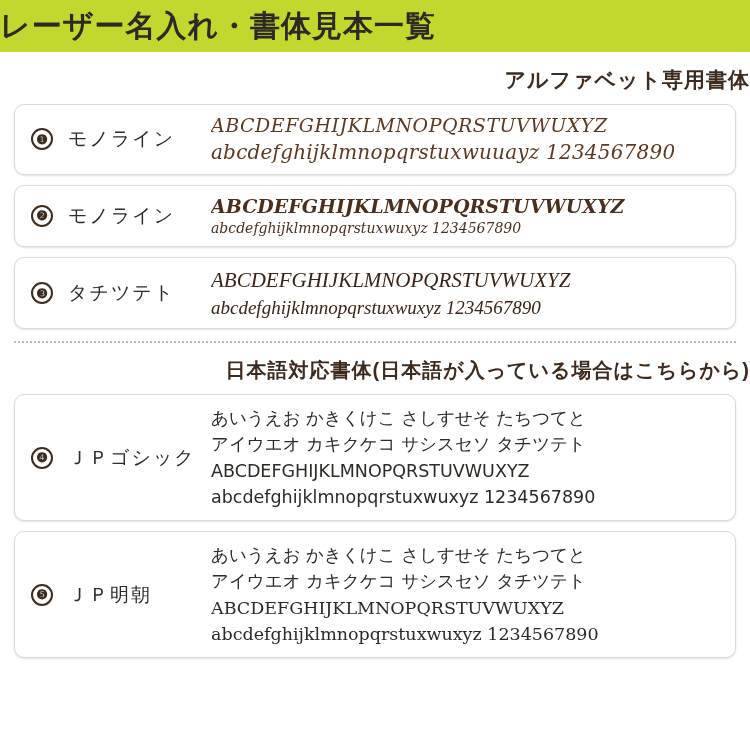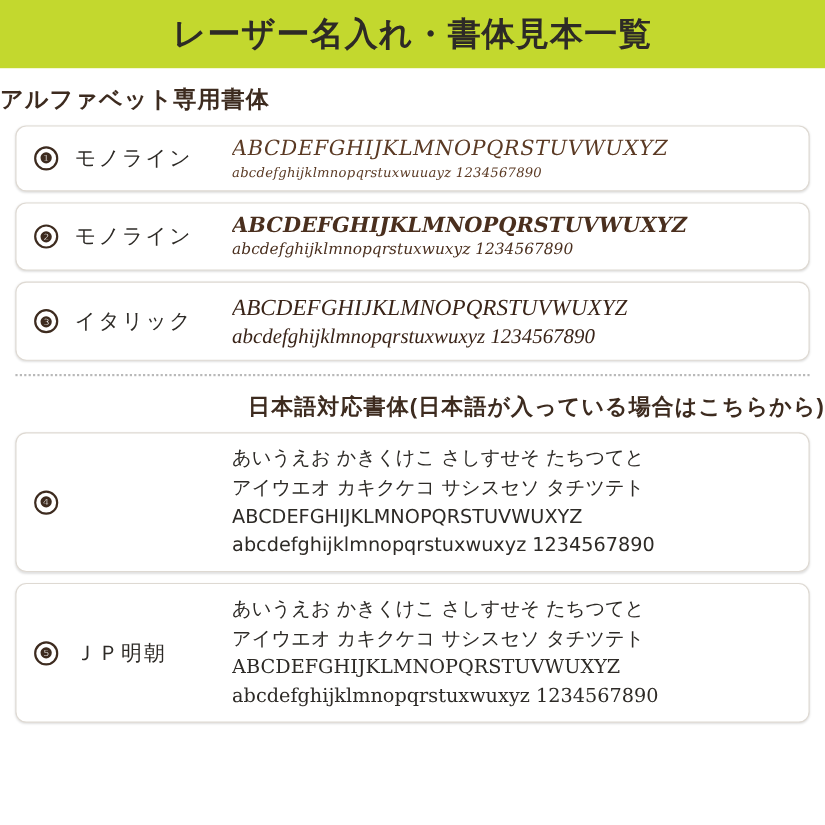--- a/index.html
+++ b/index.html
@@ -16,37 +16,36 @@
   .page {
     position: relative;
     width: 750px;
     height: 750px;
     box-sizing: border-box;
   }
 
   
   .header {
     position: relative;
-    height: 62px;
+    height: 52px;
     background: #c3d82e;
     display: flex;
     align-items: center;
-    justify-content: center;
   }
   .header-title {
     font-size: 30px;
     font-weight: bold;
     color: #2d2a26;
     letter-spacing: 1px;
     white-space: nowrap;
   }
 
   
   .section-heading {
-    text-align: left;
+    text-align: right;
     font-size: 21px;
     font-weight: bold;
     color: #3d2b1f;
     padding: 14px 0 10px 0;
     letter-spacing: 1px;
   }
   .section-heading.left {
     text-align: right;
     padding-left: 14px;
     font-size: 20px;
@@ -114,21 +113,21 @@
     line-height: 1.35;
   }
 
   
   .s-monoline .sample-line {
     font-family: "DejaVu Serif", serif;
     font-style: italic;
     color: #5b3a24;
   }
   .s-monoline .l1 { font-size: 19px; letter-spacing: 0.5px; }
-  .s-monoline .l2 { font-size: 12px; letter-spacing: 0.2px; }
+  .s-monoline .l2 { font-size: 20px; letter-spacing: 0.2px; }
 
   .s-cursive .sample-line {
     font-family: "DejaVu Serif", serif;
     font-style: italic;
     font-weight: bold;
     color: #4a2f1e;
   }
   .s-cursive .l1 { font-size: 19px; letter-spacing: 0px; }
   .s-cursive .l2 { font-size: 14px; font-weight: normal; letter-spacing: 0px; }
 
@@ -185,39 +184,40 @@
       </div>
       <div class="sample s-cursive">
         <div class="sample-line l1">ABCDEFGHIJKLMNOPQRSTUVWUXYZ</div>
         <div class="sample-line l2">abcdefghijklmnopqrstuxwuxyz  1234567890</div>
       </div>
     </div>
 
     <div class="font-row">
       <div class="row-label">
         <span class="badge">❸</span>
-        <span class="label-text">イタリック</span>
+        <span class="label-text">タチツテト</span>
       </div>
       <div class="sample s-italic">
         <div class="sample-line l1">ABCDEFGHIJKLMNOPQRSTUVWUXYZ</div>
         <div class="sample-line l2">abcdefghijklmnopqrstuxwuxyz  1234567890</div>
       </div>
     </div>
 
   </div>
 
   <div class="divider"></div>
 
   <div class="section-heading left">日本語対応書体(日本語が入っている場合はこちらから)</div>
 
   <div class="rows">
 
     <div class="font-row tall-row">
       <div class="row-label">
         <span class="badge">❹</span>
+        <span class="label-text">ＪＰゴシック</span>
       </div>
       <div class="sample s-gothic">
         <div class="sample-line">あいうえお かきくけこ さしすせそ たちつてと</div>
         <div class="sample-line">アイウエオ カキクケコ サシスセソ タチツテト</div>
         <div class="sample-line">ABCDEFGHIJKLMNOPQRSTUVWUXYZ</div>
         <div class="sample-line">abcdefghijklmnopqrstuxwuxyz 1234567890</div>
       </div>
     </div>
 
     <div class="font-row tall-row">

